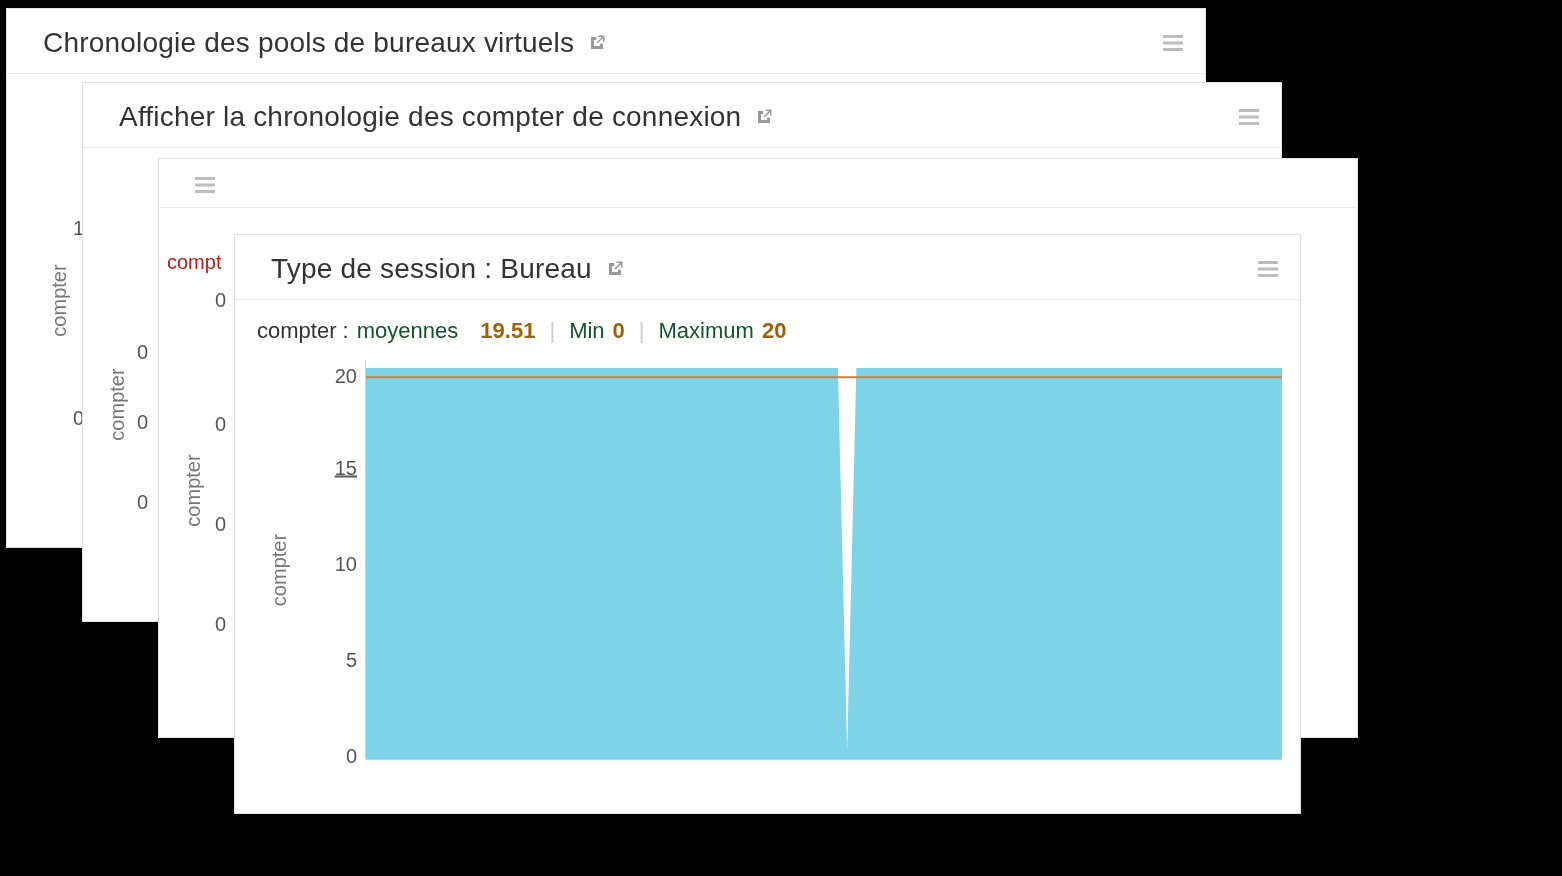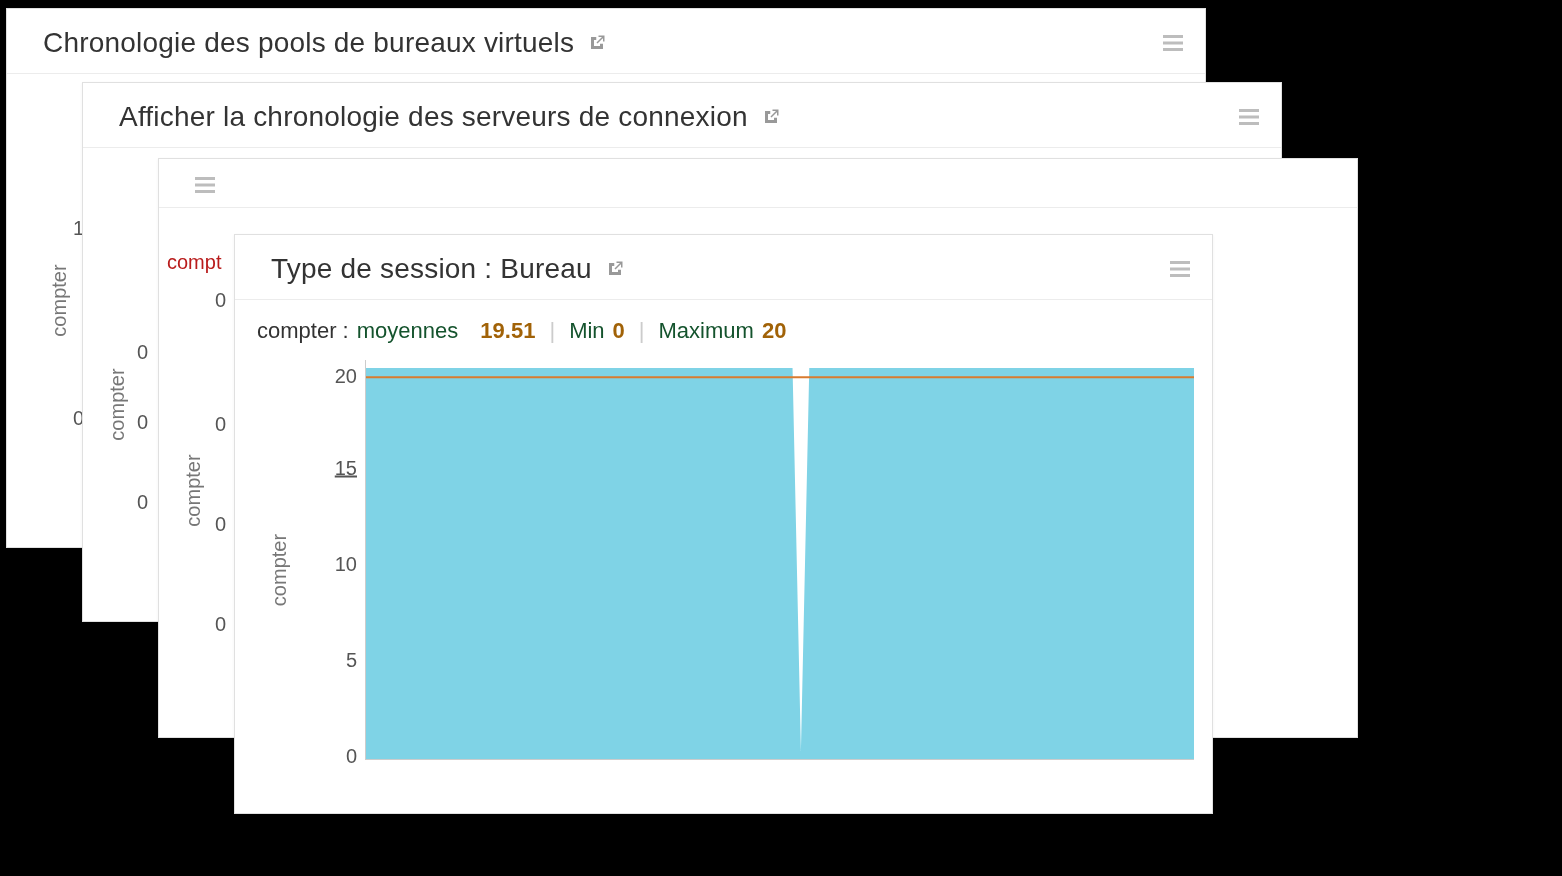--- a/index.html
+++ b/index.html
@@ -133,21 +133,21 @@
       </svg>
   </div>
   <span class="ylabel" style="left:16px; top:280px;">compter</span>
   <span class="tick" style="left:66px; top:208px;">1</span>
   <span class="tick" style="left:66px; top:398px;">0</span>
 </div>
 
 <div class="panel" style="left:82px; top:82px; width:1200px; height:540px;">
   <div class="panel-header">
     <div class="panel-title-wrap">
-      <span class="panel-title">Afficher la chronologie des serveurs de connexion</span>
+      <span class="panel-title">Afficher la chronologie des compter de connexion</span>
       <svg class="ext-icon" viewBox="0 0 24 24">
           <path d="M14 3h7v7M21 3l-9 9M5 5h5v2H7v10h10v-3h2v5H5z" stroke-width="2"></path>
         </svg>
     </div>
     <svg class="menu-icon" viewBox="0 0 20 16">
         <rect y="0" width="20" height="3"></rect>
         <rect y="6.5" width="20" height="3"></rect>
         <rect y="13" width="20" height="3"></rect>
       </svg>
   </div>
@@ -166,21 +166,21 @@
       </svg>
   </div>
   <span class="tick-partial" style="left:8px; top:92px;">compt</span>
   <span class="ylabel" style="left:-2px; top:320px;">compter</span>
   <span class="tick" style="left:56px; top:130px;">0</span>
   <span class="tick" style="left:56px; top:254px;">0</span>
   <span class="tick" style="left:56px; top:354px;">0</span>
   <span class="tick" style="left:56px; top:454px;">0</span>
 </div>
 
-<div class="panel" style="left:234px; top:234px; width:979px; height:580px;">
+<div class="panel" style="left:234px; top:234px; width:1067px; height:580px;">
   <div class="panel-header">
     <div class="panel-title-wrap">
       <span class="panel-title">Type de session : Bureau</span>
       <svg class="ext-icon" viewBox="0 0 24 24">
           <path d="M14 3h7v7M21 3l-9 9M5 5h5v2H7v10h10v-3h2v5H5z" stroke-width="2"></path>
         </svg>
     </div>
     <svg class="menu-icon" viewBox="0 0 20 16">
         <rect y="0" width="20" height="3"></rect>
         <rect y="6.5" width="20" height="3"></rect>

